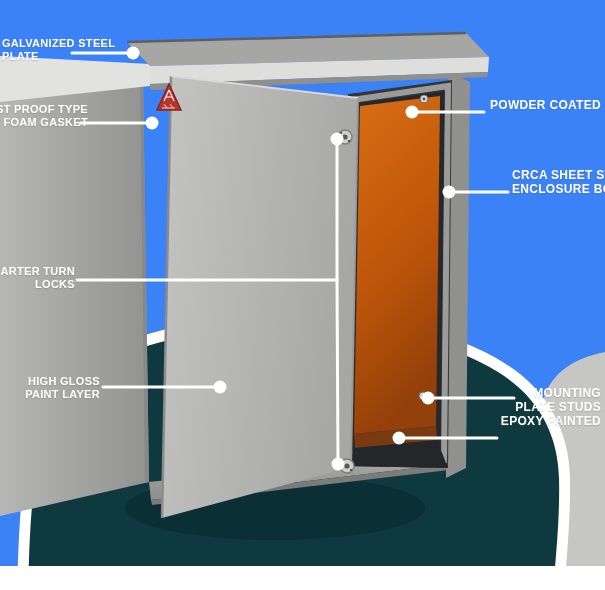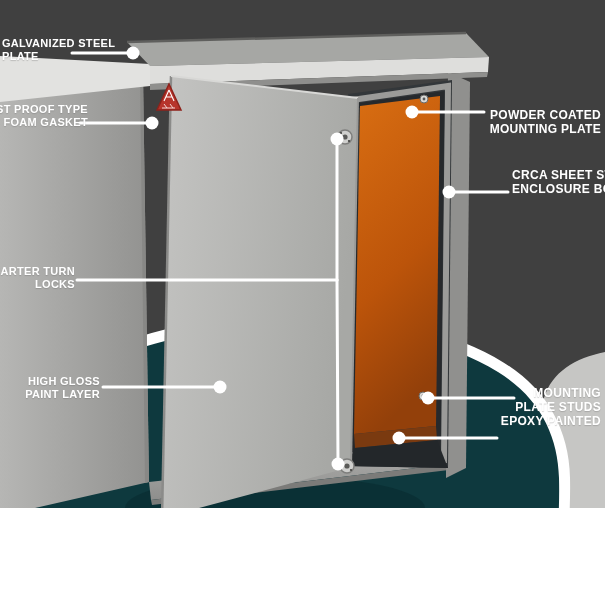--- a/index.html
+++ b/index.html
@@ -1,18 +1,18 @@
 <!DOCTYPE html>
 <html><head>
 <meta charset="utf-8">
 <style>
   html,body{margin:0;padding:0;}
   .stage{
-    position:relative;width:605px;height:508px;overflow:hidden;
-    background:#404040;font-family:"Liberation Sans",sans-serif;
+    position:relative;width:605px;height:566px;overflow:hidden;
+    background:#3b82f6;font-family:"Liberation Sans",sans-serif;
   }
   .scene-svg{position:absolute;left:0;top:0;}
   .label{
     position:absolute;color:#ffffff;font-weight:bold;
     font-size:11px;line-height:13px;letter-spacing:.3px;
     text-shadow:0 1px 1px rgba(90,90,90,.28);
     white-space:nowrap;
   }
   .label.right{font-size:12px;line-height:14px;}
   .align-right{text-align:right;}
@@ -150,23 +150,22 @@
   <div class="label align-right" style="left:-65px;top:265px;width:140px;">
     <span>QUARTER TURN</span>
     <span>LOCKS</span>
   </div>
 
   <div class="label align-right" style="left:-60px;top:375px;width:160px;">
     <span>HIGH GLOSS</span>
     <span>PAINT LAYER</span>
   </div>
 
-  <div class="label right align-right" style="left:489px;top:108px;width:112px;">
+  <div class="label right align-right" style="left:489px;top:98px;width:112px;">
     <span>POWDER COATED</span>
-    <span>MOUNTING PLATE</span>
   </div>
 
   <div class="label right" style="left:512px;top:168px;width:130px;">
     <span>CRCA SHEET STEEL</span>
     <span>ENCLOSURE BODY</span>
   </div>
 
   <div class="label right align-right" style="left:461px;top:386px;width:140px;">
     <span>MOUNTING</span>
     <span>PLATE STUDS</span>

